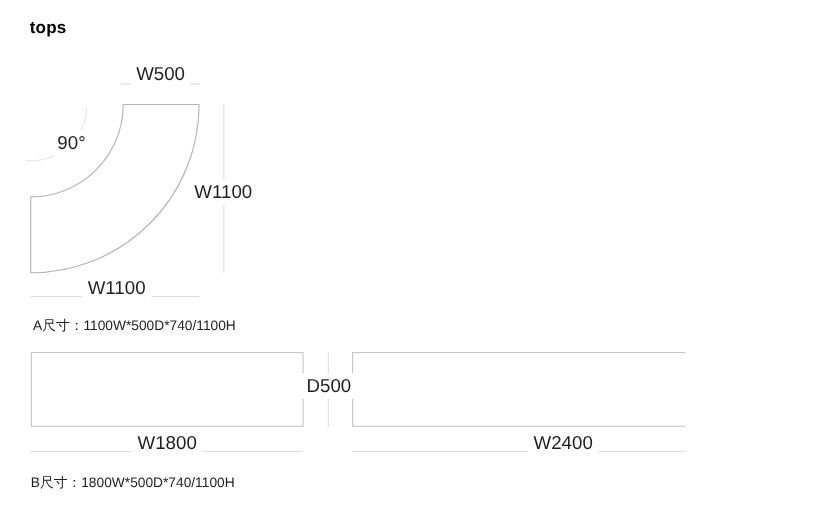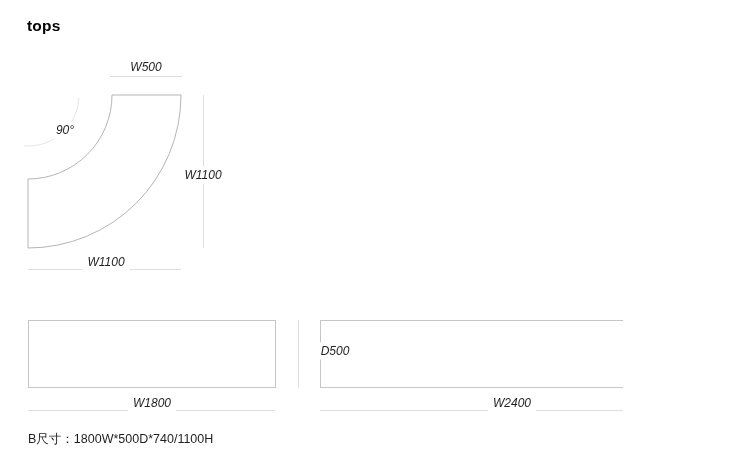--- a/index.html
+++ b/index.html
@@ -19,41 +19,40 @@
     font-weight: bold;
     color: var(--title_text, #000000);
     letter-spacing: 0.2px;
   }
   svg.drawing { position: absolute; left: 0; top: 0; }
   .dim-label {
     position: absolute;
     transform: translate(-50%, -50%);
     background: var(--bg, #ffffff);
     padding: 1px 5px;
-    font-size: 12px;
+    font-size: 17px;
     color: var(--label_text, #1f1f1f);
     white-space: nowrap;
     line-height: 1.25;
-    font-style: italic;
   }
   .caption {
     position: absolute;
     font-size: 12.5px;
     color: var(--caption_text, #1f1f1f);
     white-space: nowrap;
     line-height: 1.2;
   }
   .cap-a { left: 30px;  top: 289px; }
   .cap-b { left: 28px;  top: 432px; }
   .cap-c { left: 380px; top: 432px; }
   .lbl-w500        { left: 146px; top: 67px;  }
   .lbl-angle       { left: 65px;  top: 130px; }
   .lbl-w1100-right { left: 203px; top: 175px; }
   .lbl-w1100-bottom{ left: 106px; top: 262px; }
-  .lbl-d500        { left: 299px; top: 351px; margin-left: 36px; }
+  .lbl-d500        { left: 299px; top: 351px; }
   .lbl-w1800       { left: 152px; top: 403px; text-align: right; }
   .lbl-w2400       { left: 488px; top: 403px; margin-left: 24px; }
 </style>
 </head>
 <body>
 
 <div class="canvas">
 
   <div class="page-title">tops</div>
 
@@ -78,15 +77,16 @@
   </svg>
 
   <div class="dim-label lbl-w500">W500</div>
   <div class="dim-label lbl-angle">90°</div>
   <div class="dim-label lbl-w1100-right">W1100</div>
   <div class="dim-label lbl-w1100-bottom">W1100</div>
   <div class="dim-label lbl-d500">D500</div>
   <div class="dim-label lbl-w1800">W1800</div>
   <div class="dim-label lbl-w2400">W2400</div>
 
+  <div class="caption cap-a">A尺寸：1100W*500D*740/1100H</div>
   <div class="caption cap-b">B尺寸：1800W*500D*740/1100H</div>
 
 </div>
 
 </body></html>

